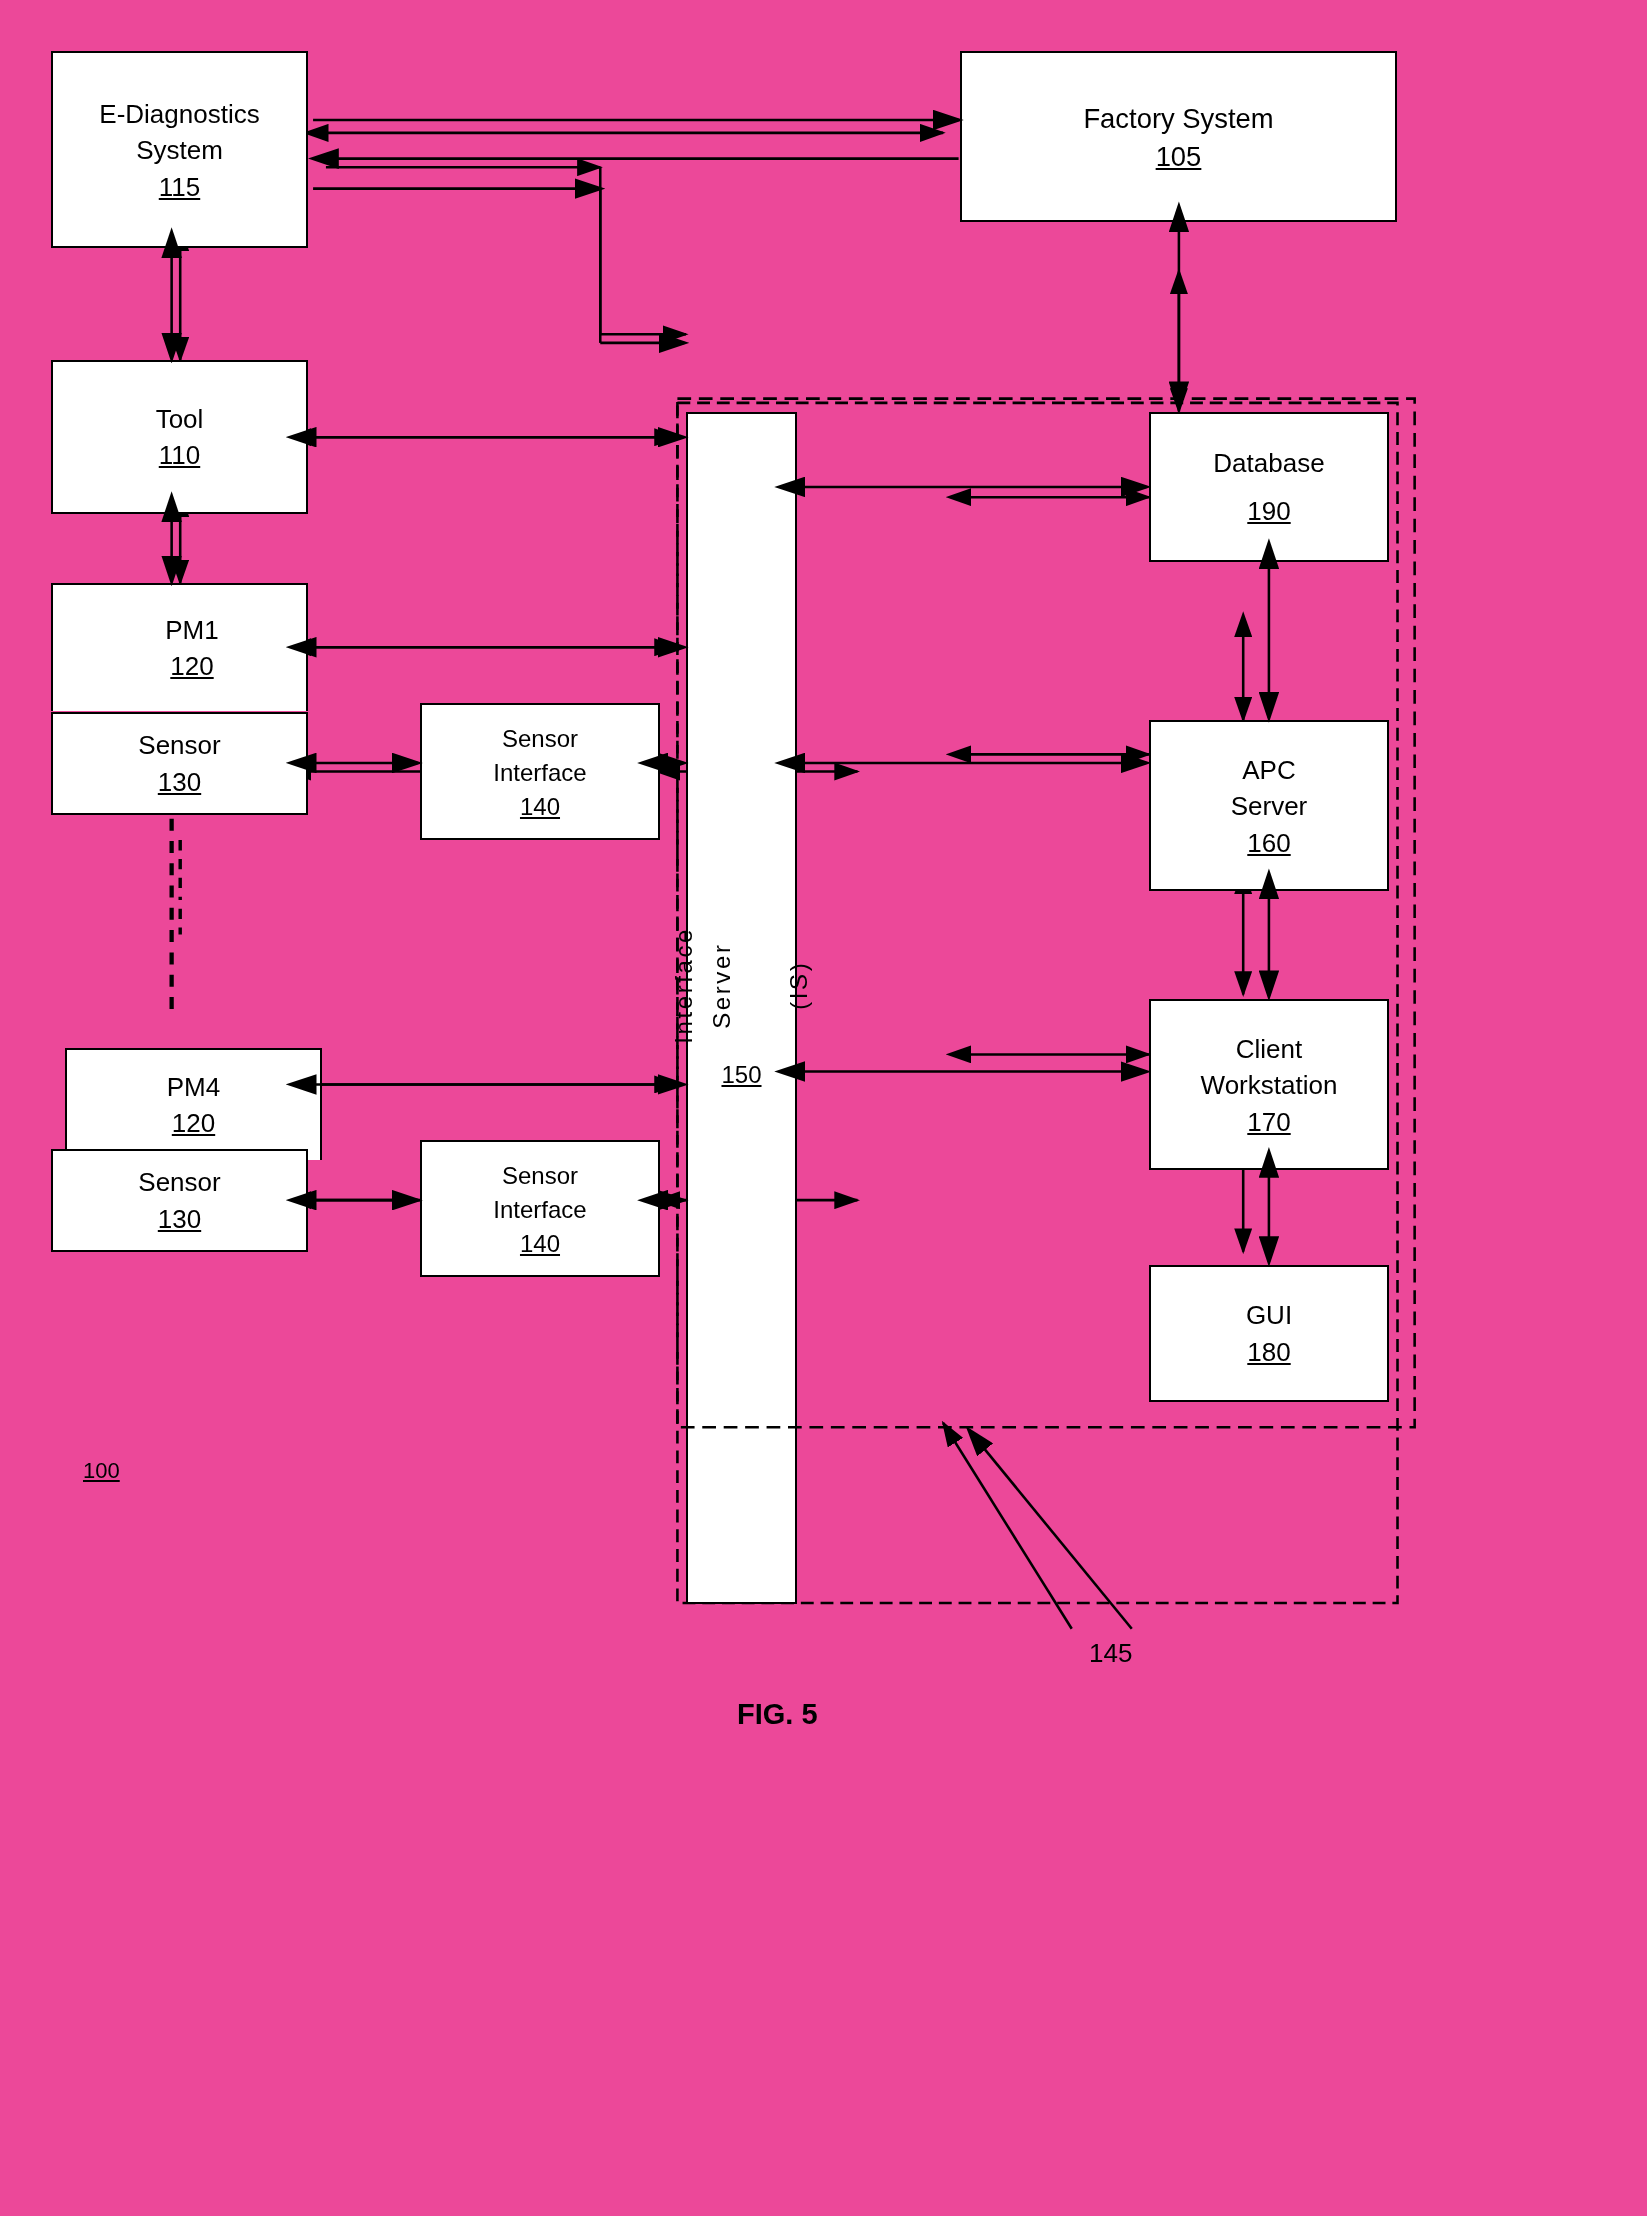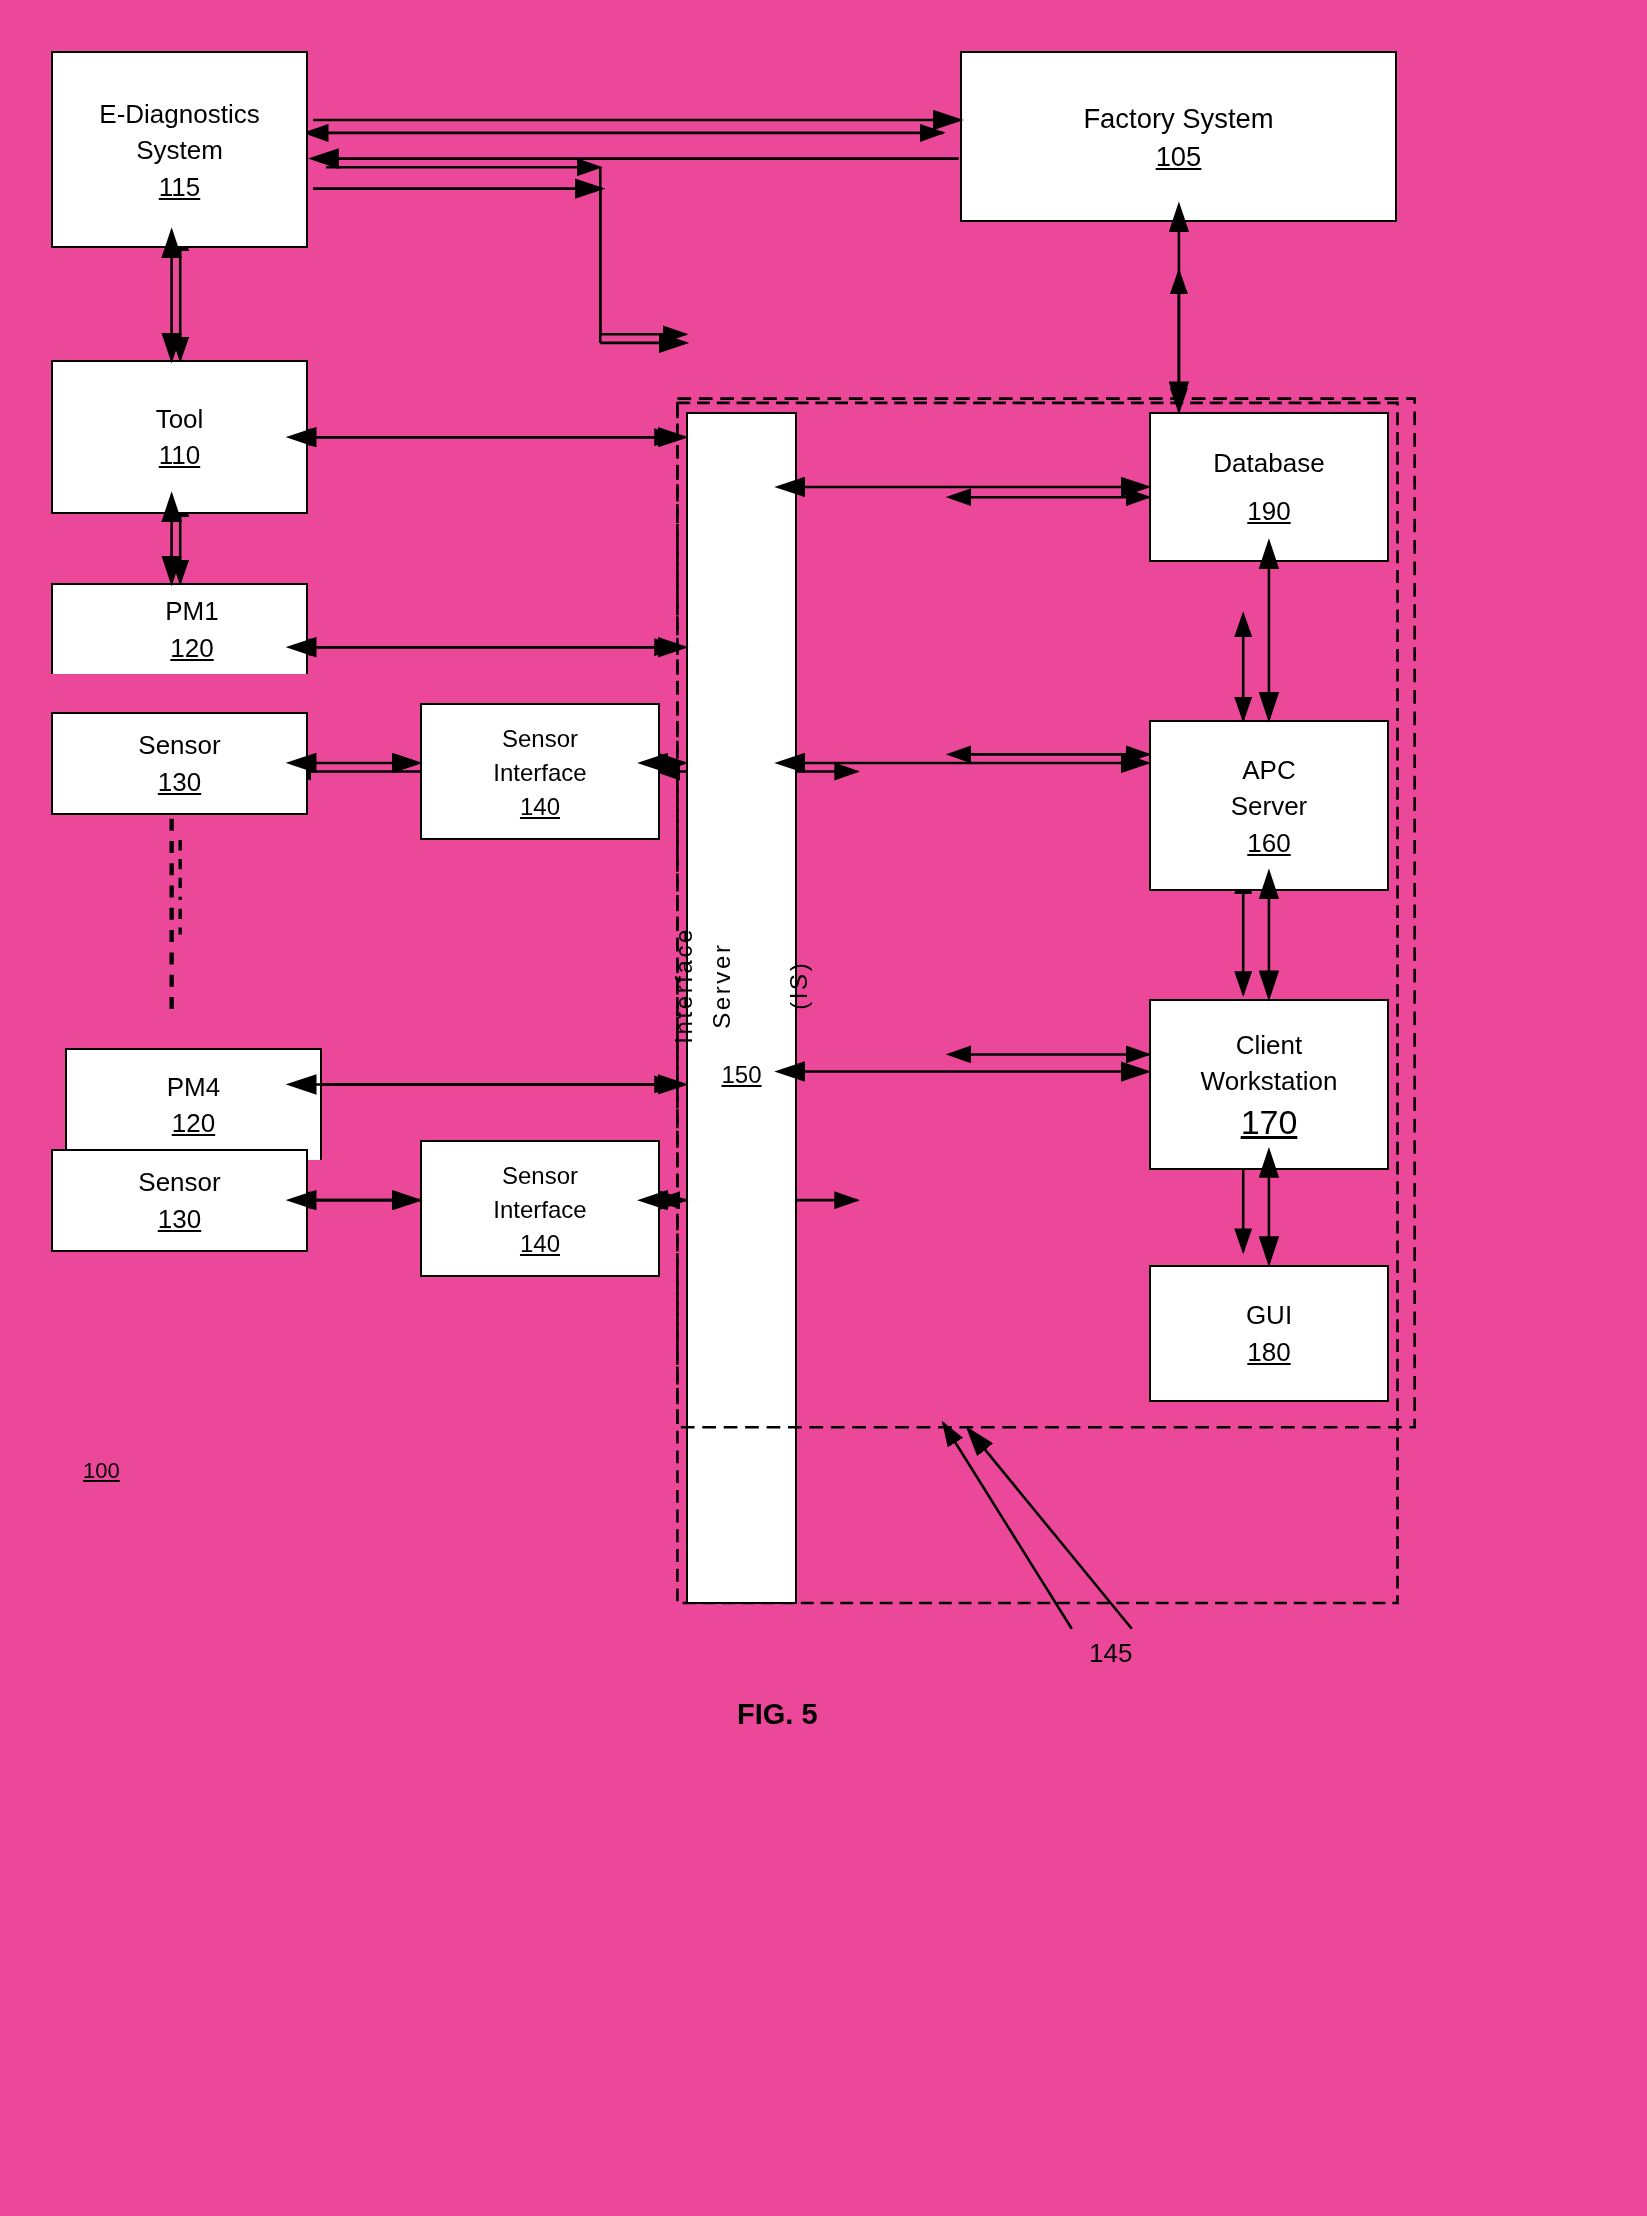--- a/index.html
+++ b/index.html
@@ -128,21 +128,21 @@
   <div class="box" style="left:960px; top:51px; width:437px; height:171px;">
     <span class="box-label" style="font-size:27.4px; line-height:1.4;">Factory System</span>
     <span class="box-number" style="font-size:27.4px; text-decoration:underline; margin-top:3.4px;">105</span>
   </div>
 
   <div class="box" style="left:51px; top:360px; width:257px; height:154px;text-align:right;">
     <span class="box-label" style="font-size:26px;">Tool</span>
     <span class="box-number" style="font-size:26px; text-decoration:underline; margin-top:3.4px;">110</span>
   </div>
 
-  <div class="box" style="left:51px; top:583px; width:257px; height:91px; border-bottom:none;padding-left:25px;">
+  <div class="box" style="left:51px; top:583px; width:257px; height:128px; border-bottom:none;padding-left:25px;">
     <span class="box-label" style="font-size:26px;">PM1</span>
     <span class="box-number" style="font-size:26px; text-decoration:underline; margin-top:3.4px;">120</span>
   </div>
 
   <div class="box" style="left:51px; top:712px; width:257px; height:103px;">
     <span class="box-label" style="font-size:26px;">Sensor</span>
     <span class="box-number" style="font-size:26px; text-decoration:underline; margin-top:3.4px;">130</span>
   </div>
 
   <div class="box" style="left:420px; top:703px; width:240px; height:137px;">
@@ -177,21 +177,21 @@
     <span class="box-number" style="font-size:26px; text-decoration:underline; margin-top:3.4px;">190</span>
   </div>
 
   <div class="box" style="left:1149px; top:720px; width:240px; height:171px;">
     <span class="box-label" style="font-size:26px; line-height:1.4;">APC<br>Server</span>
     <span class="box-number" style="font-size:26px; text-decoration:underline; margin-top:3.4px;">160</span>
   </div>
 
   <div class="box" style="left:1149px; top:999px; width:240px; height:171px;">
     <span class="box-label" style="font-size:26px; line-height:1.4;">Client<br>Workstation</span>
-    <span class="box-number" style="font-size:34px; text-decoration:underline; margin-top:3.4px;">170</span>
+    <span class="box-number" style="font-size:26px; text-decoration:underline; margin-top:3.4px;">170</span>
   </div>
 
   <div class="box" style="left:1149px; top:1265px; width:240px; height:137px;">
     <span class="box-label" style="font-size:26px;">GUI</span>
     <span class="box-number" style="font-size:26px; text-decoration:underline; margin-top:3.4px;">180</span>
   </div>
 
   <div style="position:absolute; left:1089px; top:1638px; font-size:26px;">145</div>
 
   <div style="position:absolute; left:83px; top:1458px; font-size:22px; text-decoration:underline;">100</div>

